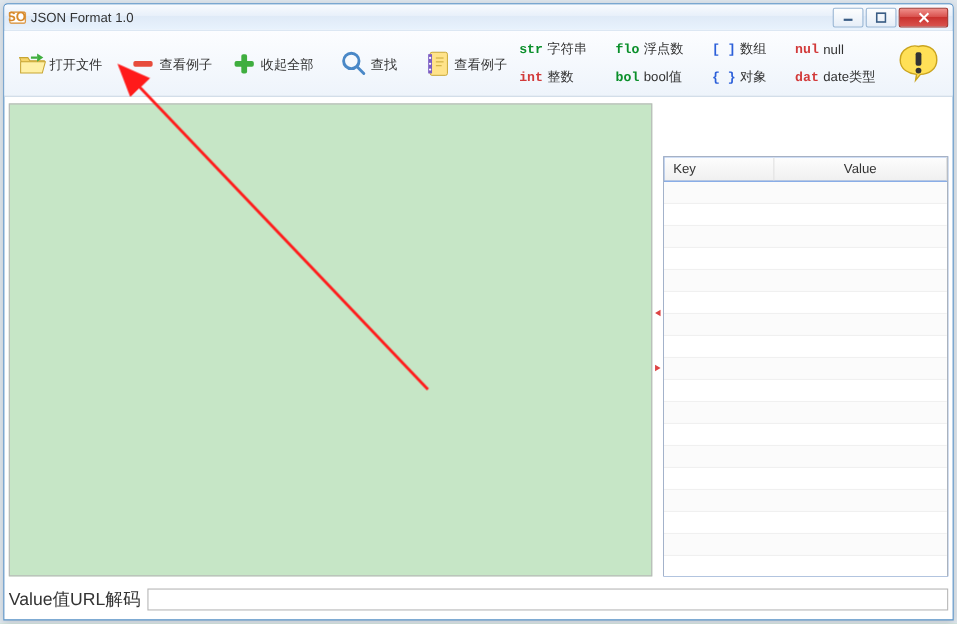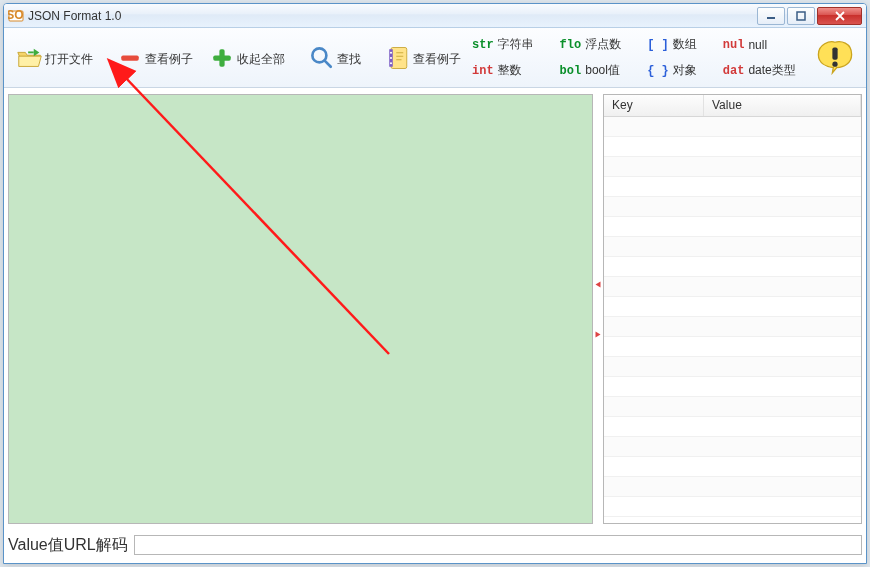--- a/index.html
+++ b/index.html
@@ -27,25 +27,25 @@
   .warnicon { width:42px; height:42px; }
   
   .body { position:absolute; top: 86px; left:0; right:0; bottom:0; padding: 4px; }
   .split { position:relative; height: 430px; display:flex; }
   .pane-left { flex: 0 0 585px; border:1px solid #b7b7b7; background:#c6e6c6; position:relative; overflow:hidden; }
   .drag { width: 10px; display:flex; flex-direction:column; align-items:center; justify-content:center; gap:2px; }
   .draghandle { width:6px; height:30px; display:flex; flex-direction:column; align-items:center; justify-content:center; gap:1px;}
   .draghandle div { width:0;height:0;border-left:3px solid transparent;border-right:3px solid transparent;}
   .draghandle .up { border-bottom:5px solid #d44;}
   .draghandle .dn { border-top:5px solid #d44; margin-top:44px;}
-  .pane-right { flex:1; border:1px solid #b7b7b7; background:#3b82f6; display:flex; flex-direction:column; }
+  .pane-right { flex:1; border:1px solid #b7b7b7; background:#3b82f6; display:flex; flex-direction:column;margin-top:48px; }
   .gridhead { height:22px; background:linear-gradient(#fdfdfd,#f0f0f0); border-bottom:1px solid #d7d7d7; display:flex;}
   .gh { padding: 3px 8px; color:#333; border-right:1px solid #e2e2e2; }
   .gh:first-child { width:100px;}
-  .gh:last-child { flex:1;}
+  .gh:last-child { flex:1;text-align:center;}
   .gridbody { flex:1; background:#fff; overflow:auto;}
   .row { height:20px; border-bottom:1px solid #f0f0f0;}
   .row:nth-child(odd){ background:#fbfbfb;}
   
   .bottom { position:absolute; left:4px; right:4px; bottom:6px; height:24px; display:flex; align-items:center; gap:6px;}
   .bottom .lbl { font-size:16px; color:#333; }
   .bottom input { flex:1; height:20px; border:1px solid #b7b7b7; padding:1px 4px; font-size:12px;}
   
   .arrow-svg { position:absolute; pointer-events:none; left:0; top:0; }
 </style>

